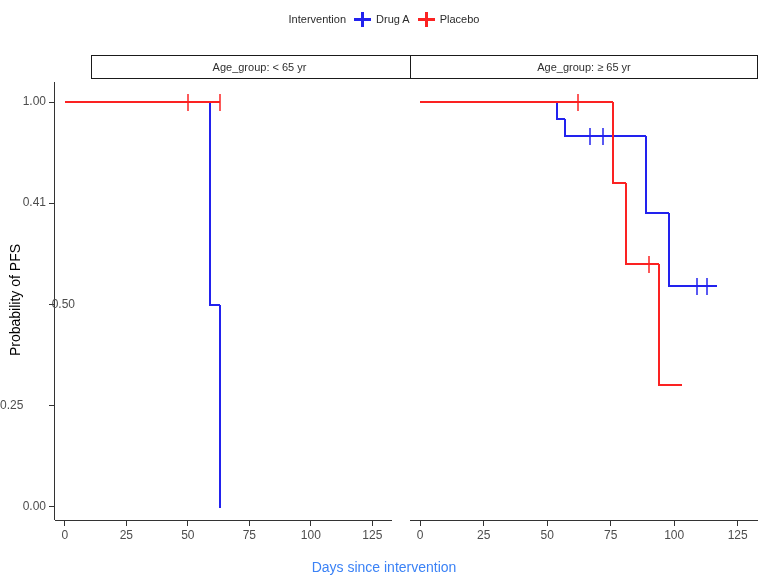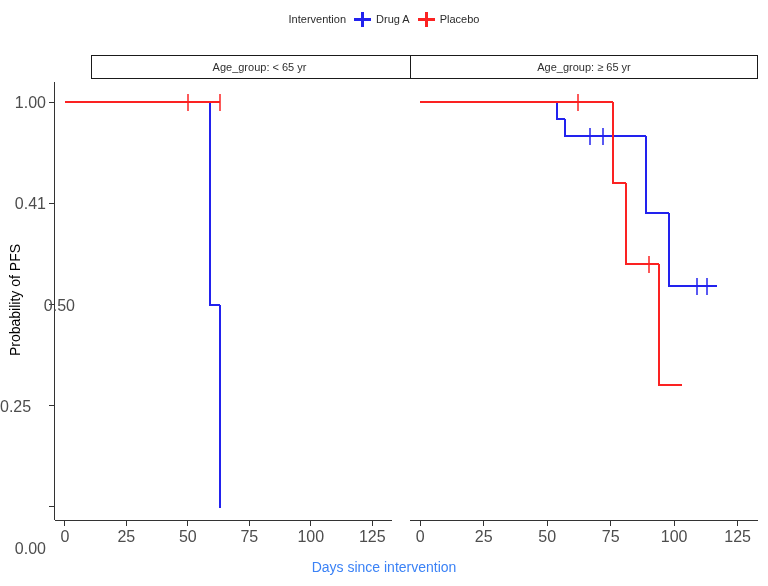--- a/index.html
+++ b/index.html
@@ -87,21 +87,21 @@
   .axis-line {
     position: absolute;
     background: #333333;
   }
   .tick {
     position: absolute;
     background: #333333;
   }
   .tick-label {
     position: absolute;
-    font-size: 16px;
+    font-size: 12px;
     color: #4d4d4d;
     white-space: nowrap;
   }
   .ylab {
     position: absolute;
     font-size: 14px;
     color: #000000;
     transform-origin: 50% 50%;
     transform: rotate(-90deg);
     white-space: nowrap;
@@ -181,21 +181,21 @@
       <div class="seg" style="left: 215.912px; top: 181.083px; width: 33.0219px; height: 2px; background: rgb(251, 34, 34);"></div>
       <div class="seg" style="left: 247.934px; top: 182.083px; width: 2px; height: 122.389px; background: rgb(251, 34, 34);"></div>
       <div class="seg" style="left: 248.934px; top: 302.472px; width: 22.8613px; height: 2px; background: rgb(251, 34, 34);"></div>
       <div class="censor" style="left: 166.65px; top: 12.2315px; width: 2px; height: 17px; background: rgb(251, 34, 34); opacity: 0.75;"></div>
       <div class="censor" style="left: 237.774px; top: 174.083px; width: 2px; height: 17px; background: rgb(251, 34, 34); opacity: 0.75;"></div>
     </div>
 
   <div id="axes-layer">
       <div class="axis-line" style="left: 54px; top: 82px; width: 1px; height: 438px;"></div>
       <div class="tick" style="left: 49px; top: 506.361px; width: 5px; height: 1px;"></div>
-      <div class="tick-label" style="left: 0px; top: 498.861px; width: 46px; text-align: right; margin-top: 41px;">0.00</div>
+      <div class="tick-label" style="left: 0px; top: 498.861px; width: 46px; text-align: right;">0.00</div>
       <div class="tick" style="left: 49px; top: 405.204px; width: 5px; height: 1px;"></div>
       <div class="tick-label" style="left: 0px; top: 397.704px; width: 46px; text-align: left;">0.25</div>
       <div class="tick" style="left: 49px; top: 304.046px; width: 5px; height: 1px;"></div>
       <div class="tick-label" style="left: 0px; top: 296.546px; width: 46px; text-align: right; margin-left: 29px;">0.50</div>
       <div class="tick" style="left: 49px; top: 202.889px; width: 5px; height: 1px;"></div>
       <div class="tick-label" style="left: 0px; top: 195.389px; width: 46px; text-align: right;">0.41</div>
       <div class="tick" style="left: 49px; top: 101.731px; width: 5px; height: 1px;"></div>
       <div class="tick-label" style="left: 0px; top: 94.2315px; width: 46px; text-align: right;">1.00</div>
       <div class="axis-line" style="left: 55px; top: 520px; width: 337px; height: 1px;"></div>
       <div class="tick" style="left: 64.3394px; top: 521px; width: 1px; height: 5px;"></div>

